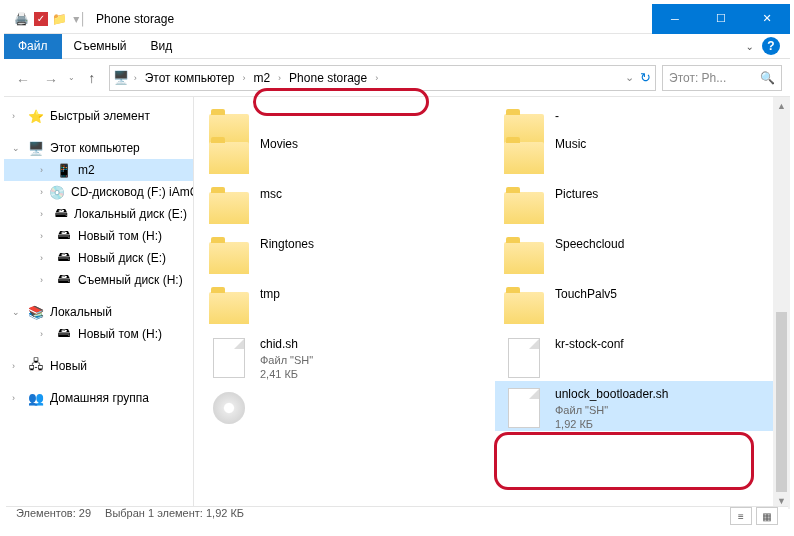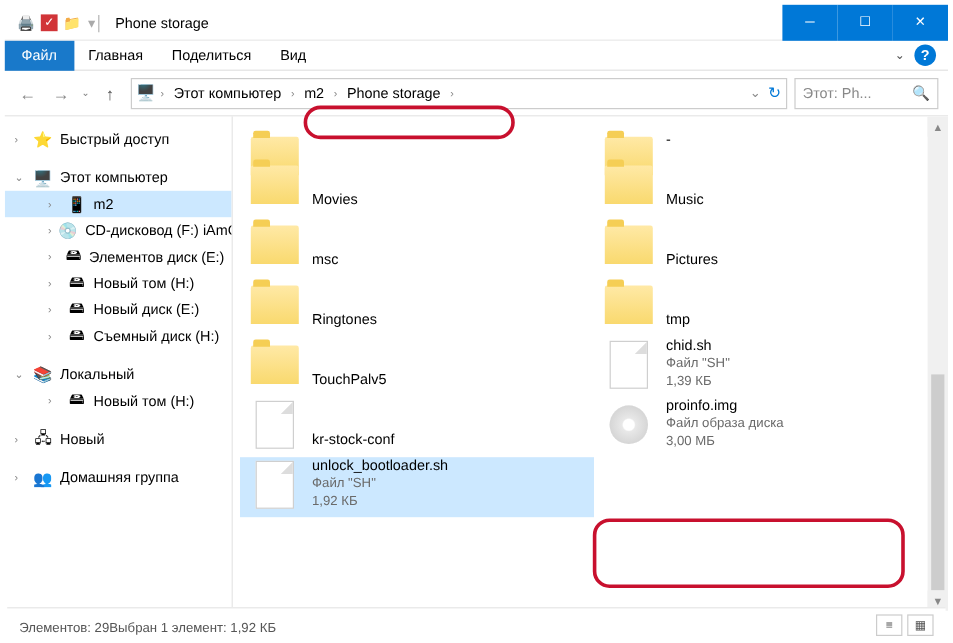--- a/index.html
+++ b/index.html
@@ -47,35 +47,35 @@
 .side-item { display: flex; align-items: center; gap: 6px; padding: 3px 6px 3px 20px; font-size: 12px; color: #000; white-space: nowrap; overflow: hidden; }
 .side-item.root { padding-left: 8px; }
 .side-item.child { padding-left: 36px; }
 .side-item.selected { background: #cce8ff; }
 .tree-caret { width: 10px; font-size: 9px; color: #888; display: inline-block; }
 .side-icon { width: 16px; height: 16px; display: flex; align-items: center; justify-content: center; font-size: 13px; }
 
 
 .filelist { flex: 1; padding: 6px 0 6px 6px; overflow: hidden; position: relative; }
 .file-grid { display: grid; grid-template-columns: 1fr 1fr; gap: 0; }
-.file-item { display: flex; align-items: flex-end; gap: 10px; padding: 6px 8px; height: 50px; }
+.file-item { display: flex; align-items: flex-start; gap: 10px; padding: 6px 8px; height: 50px; }
 .file-item.selected { background: #cce8ff; }
 .file-item.first-row { height: 28px; align-items: flex-start; }
 .file-icon { width: 42px; height: 42px; display: flex; align-items: center; justify-content: center; flex-shrink: 0; }
 .folder-icon { width: 40px; height: 32px; background: linear-gradient(#ffe9a6, #f9d96e); border-radius: 2px 2px 0 0; position: relative; }
 .folder-icon::before { content: ''; position: absolute; top: -5px; left: 2px; width: 14px; height: 6px; background: #f5ce55; border-radius: 2px 2px 0 0; }
 .doc-icon { width: 32px; height: 40px; background: #fff; border: 1px solid #cfcfcf; position: relative; }
 .doc-icon::before { content: ''; position: absolute; top: 0; right: 0; width: 10px; height: 10px; background: linear-gradient(135deg, transparent 48%, #ddd 52%); }
 .disc-icon-sm { width: 32px; height: 32px; border-radius: 50%; background: radial-gradient(circle, #fff 20%, #e8e8e8 25%, #d6d6d6 70%, #bbb 72%); }
 .file-meta { display: flex; flex-direction: column; font-size: 12px; line-height: 1.3; }
 .file-name { color: #000; }
 .file-sub { color: #6a6a6a; font-size: 11px; }
 
 
-.statusbar { position: absolute; bottom: 2px; left: 2px; right: 2px; height: 24px; border-top: 1px solid #e5e5e5; display: flex; align-items: flex-end; padding: 0 10px; font-size: 11px; color: #555; background: #fff; }
+.statusbar { position: absolute; bottom: 2px; left: 2px; right: 2px; height: 24px; border-top: 1px solid #e5e5e5; display: flex; align-items: flex-start; padding: 0 10px; font-size: 11px; color: #555; gap: 14px; background: #fff; }
 .status-right { margin-left: auto; display: flex; gap: 4px; }
 .view-btn { width: 22px; height: 18px; border: 1px solid #ccc; display: flex; align-items: center; justify-content: center; font-size: 10px; }
 
 
 .vscroll { position: absolute; right: 0; top: 0; width: 17px; height: 100%; background: #f0f0f0; display: flex; flex-direction: column; }
 .vscroll-btn { height: 17px; display: flex; align-items: center; justify-content: center; font-size: 9px; color: #888; background: #f0f0f0; }
 .vscroll-thumb { background: #cdcdcd; flex: 0 0 180px; margin: 0 3px; }
 .vscroll-track { flex: 1; }
 </style>
 </head>
@@ -93,22 +93,21 @@
     <span class="title-text">Phone storage</span>
     <div class="win-controls">
       <div class="win-btn">─</div>
       <div class="win-btn">☐</div>
       <div class="win-btn close">✕</div>
     </div>
   </div>
 
   <div class="ribbon">
     <div class="ribbon-file">Файл</div>
-    <div class="ribbon-tab">Главная</div>
-    <div class="ribbon-tab">Поделиться</div>
+    <div class="ribbon-tab">Съемный</div>
     <div class="ribbon-tab">Вид</div>
     <div class="ribbon-right">
       <span class="expand-caret">⌄</span>
       <span class="help-icon">?</span>
     </div>
   </div>
 
   <div class="addressbar">
     <span class="nav-arrow">←</span>
     <span class="nav-arrow">→</span>
@@ -134,21 +133,21 @@
     </div>
   </div>
 
   <div class="main">
 
     <div class="sidebar">
       <div class="side-group">
         <div class="side-item root">
           <span class="tree-caret">›</span>
           <span class="side-icon">⭐</span>
-          <span>Быстрый доступ</span>
+          <span>Быстрый элемент</span>
         </div>
       </div>
       <div class="side-group">
         <div class="side-item root">
           <span class="tree-caret">⌄</span>
           <span class="side-icon">🖥️</span>
           <span>Этот компьютер</span>
         </div>
         <div class="side-item child selected">
           <span class="tree-caret">›</span>
@@ -156,21 +155,21 @@
           <span>m2</span>
         </div>
         <div class="side-item child">
           <span class="tree-caret">›</span>
           <span class="side-icon">💿</span>
           <span>CD-дисковод (F:) iAmC</span>
         </div>
         <div class="side-item child">
           <span class="tree-caret">›</span>
           <span class="side-icon">🖴</span>
-          <span>Элементов диск (E:)</span>
+          <span>Локальный диск (E:)</span>
         </div>
         <div class="side-item child">
           <span class="tree-caret">›</span>
           <span class="side-icon">🖴</span>
           <span>Новый том (H:)</span>
         </div>
         <div class="side-item child">
           <span class="tree-caret">›</span>
           <span class="side-icon">🖴</span>
           <span>Новый диск (E:)</span>
@@ -262,20 +261,28 @@
         </div>
 
         <div class="file-item">
           <div class="file-icon">
               <div class="folder-icon"></div>
             </div>
           <div class="file-meta">
               <span class="file-name">Ringtones</span>
             </div>
         </div>
+        <div class="file-item">
+          <div class="file-icon">
+              <div class="folder-icon"></div>
+            </div>
+          <div class="file-meta">
+              <span class="file-name">Speechcloud</span>
+            </div>
+        </div>
 
         <div class="file-item">
           <div class="file-icon">
               <div class="folder-icon"></div>
             </div>
           <div class="file-meta">
               <span class="file-name">tmp</span>
             </div>
         </div>
         <div class="file-item">
@@ -287,41 +294,36 @@
             </div>
         </div>
 
         <div class="file-item">
           <div class="file-icon">
               <div class="doc-icon"></div>
             </div>
           <div class="file-meta">
             <span class="file-name">chid.sh</span>
             <span class="file-sub">Файл "SH"</span>
-            <span class="file-sub">1,39 КБ</span>
+            <span class="file-sub">2,41 КБ</span>
           </div>
         </div>
         <div class="file-item">
           <div class="file-icon">
               <div class="doc-icon"></div>
             </div>
           <div class="file-meta">
               <span class="file-name">kr-stock-conf</span>
             </div>
         </div>
 
         <div class="file-item">
           <div class="file-icon">
               <div class="disc-icon-sm"></div>
             </div>
-          <div class="file-meta">
-            <span class="file-name">proinfo.img</span>
-            <span class="file-sub">Файл образа диска</span>
-            <span class="file-sub">3,00 МБ</span>
-          </div>
         </div>
         <div class="file-item selected">
           <div class="file-icon">
               <div class="doc-icon"></div>
             </div>
           <div class="file-meta">
             <span class="file-name">unlock_bootloader.sh</span>
             <span class="file-sub">Файл "SH"</span>
             <span class="file-sub">1,92 КБ</span>
           </div>

